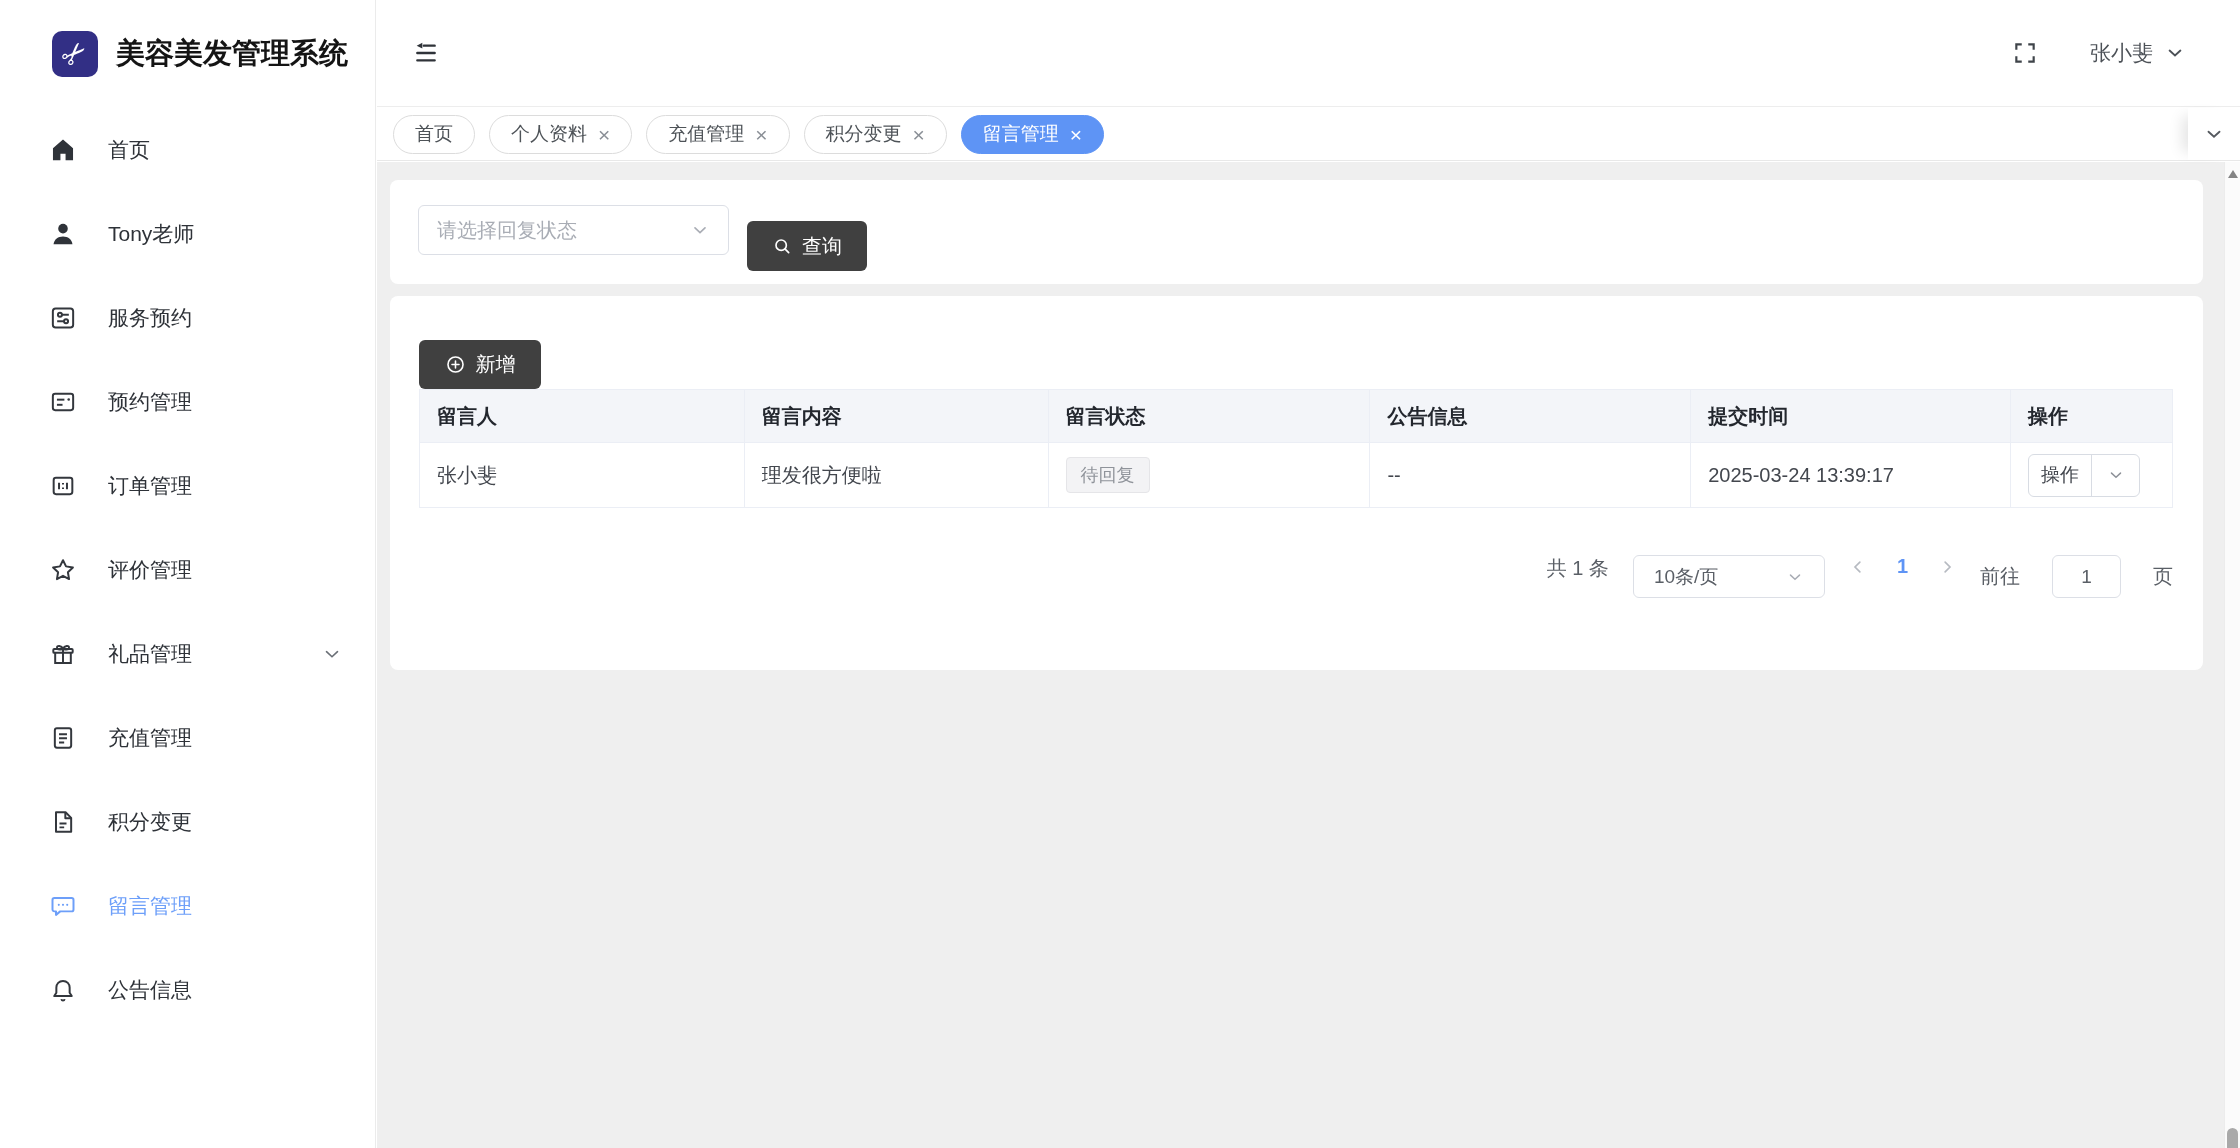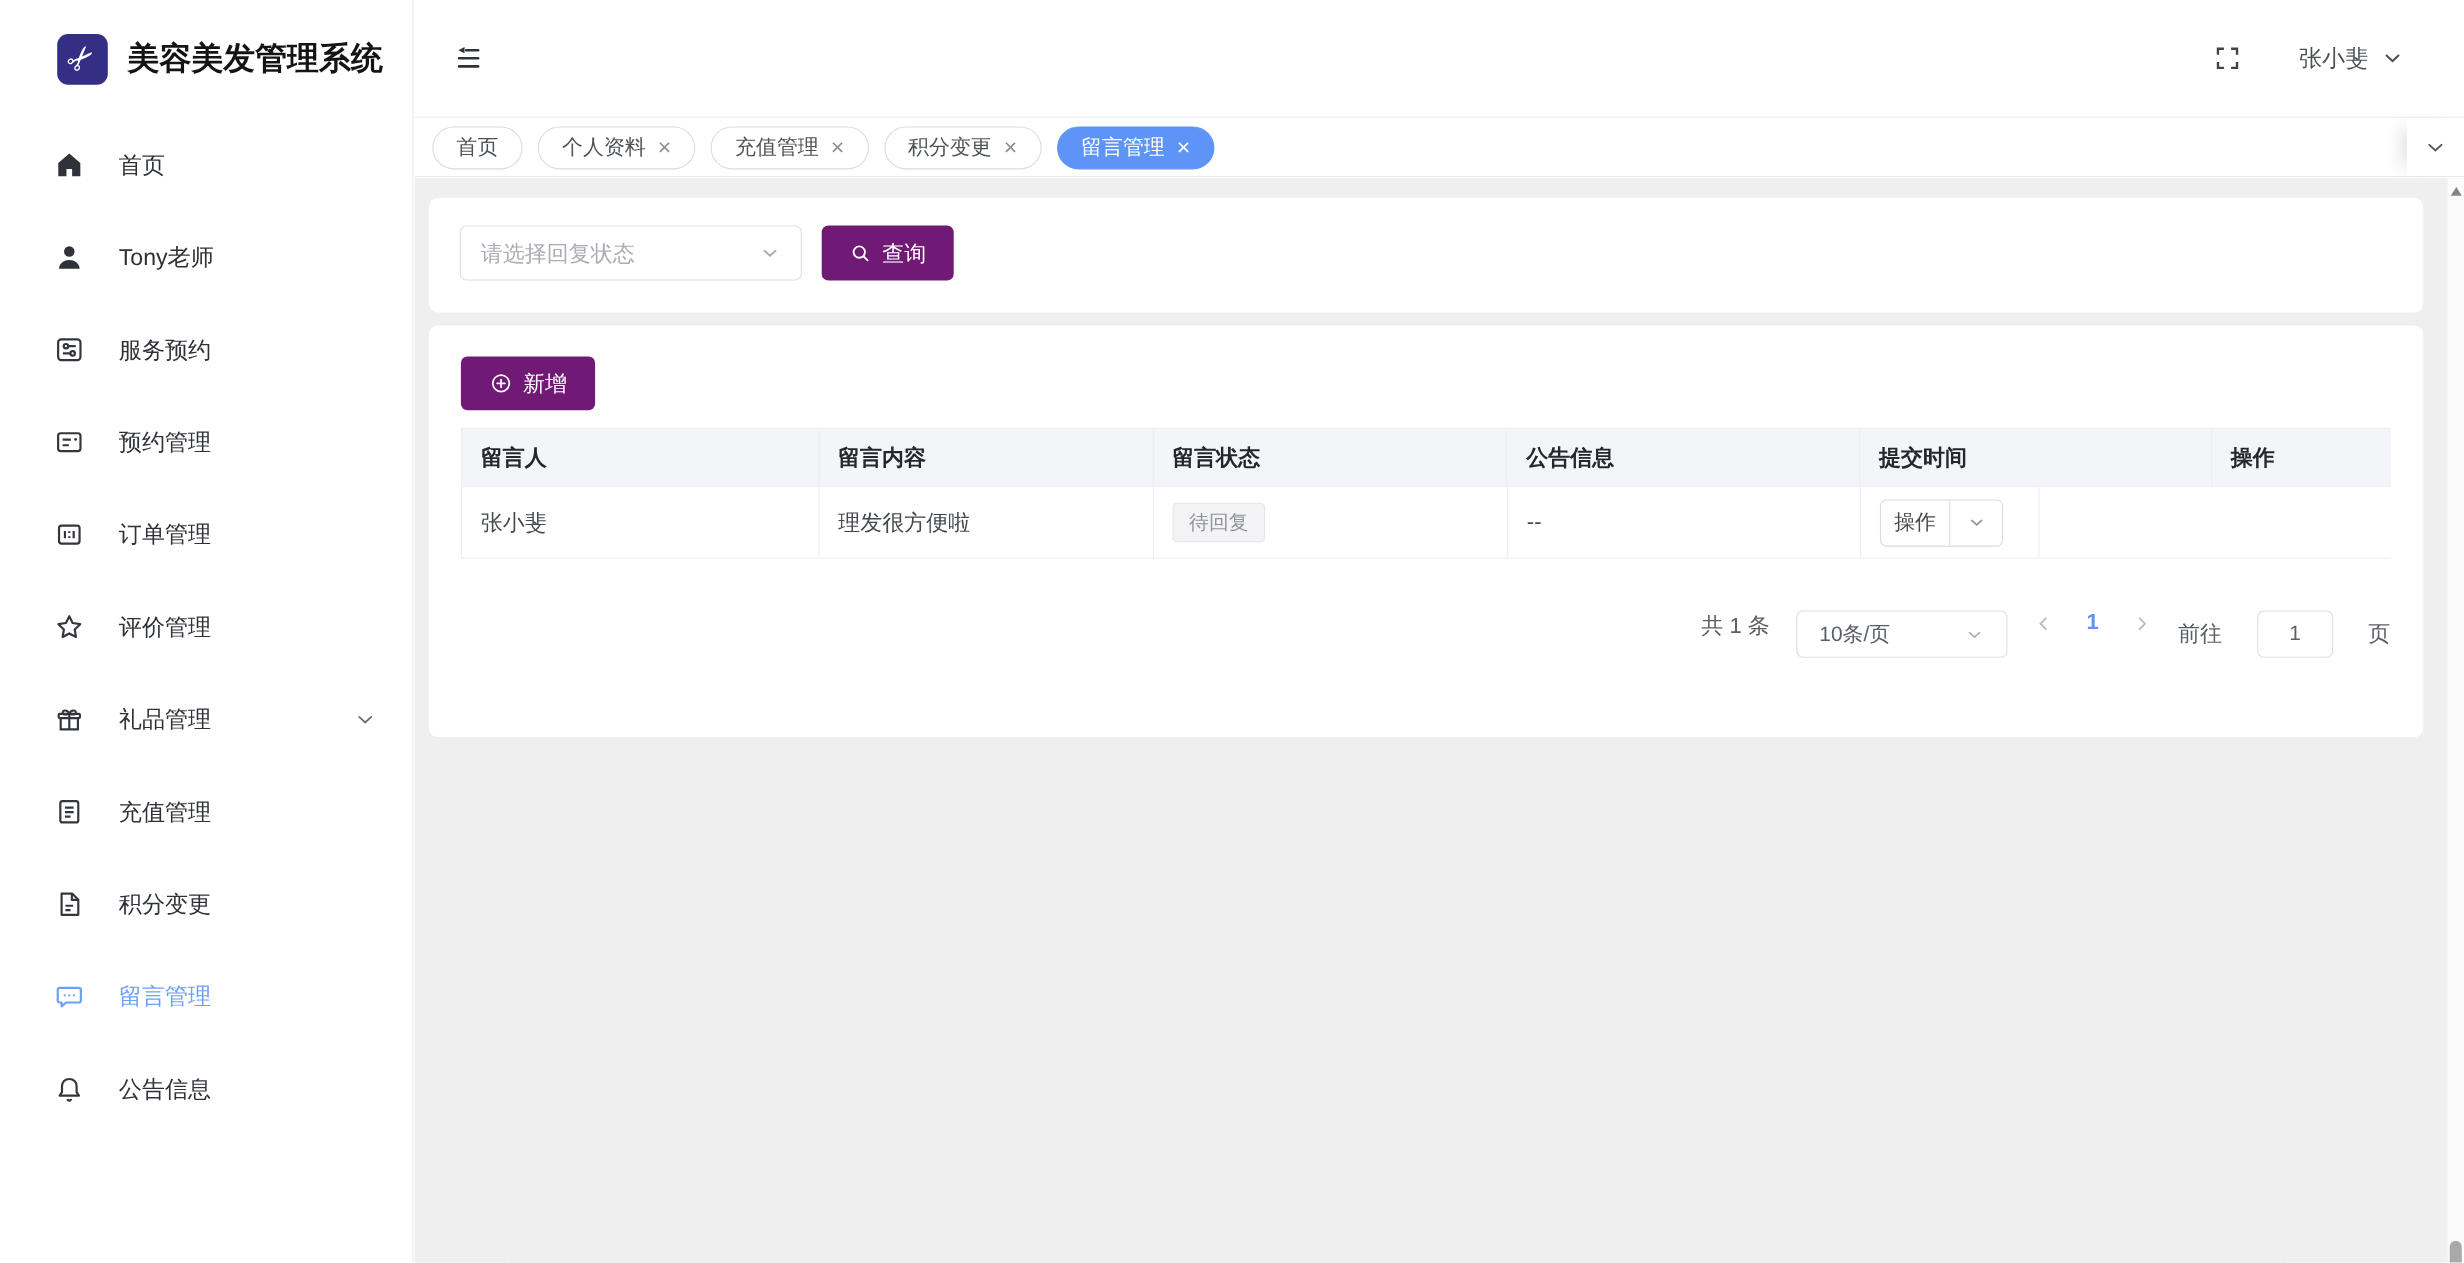--- a/index.html
+++ b/index.html
@@ -36,21 +36,21 @@
 
   
   .content { position:absolute; left:377px; top:162px; width:1847px; bottom:0; background:#efefef; }
   .card { position:absolute; left:13px; width:1813px; background:#fff; border-radius:8px; }
   .card-filter { top:18px; height:104px; }
   .card-table { top:134px; height:374px; }
 
   .select { border:1px solid #dcdfe6; border-radius:6px; background:#fff; display:flex; align-items:center; justify-content:space-between; cursor:pointer; }
   .filter-select { position:absolute; left:28px; top:25px; width:311px; height:50px; padding:0 18px; }
   .placeholder { color:#a9adb5; font-size:20px; }
-  .btn-primary { background:#701a75; color:#fff; border:none; border-radius:6px; display:flex; align-items:center; justify-content:center; gap:10px; font-size:20px; cursor:pointer; font-family:inherit; }
+  .btn-primary { background:#404040; color:#fff; border:none; border-radius:6px; display:flex; align-items:center; justify-content:center; gap:10px; font-size:20px; cursor:pointer; font-family:inherit;margin-top:16px; }
   .btn-query { position:absolute; left:357px; top:25px; width:120px; height:50px; }
   .btn-add { position:absolute; left:29px; top:28px; width:122px; height:49px; }
 
   .table { position:absolute; left:29px; top:93px; width:1754px; border-left:1px solid #ebeef5; }
   .thead { display:flex; height:54px; background:#f3f5f9; border-top:1px solid #ebeef5; border-bottom:1px solid #ebeef5; }
   .trow { display:flex; height:65px; background:#fff; border-bottom:1px solid #ebeef5; }
   .hcell { display:flex; align-items:center; padding-left:17px; font-size:20px; font-weight:700; color:#23272e; border-right:1px solid #ebeef5; }
   .tcell { display:flex; align-items:center; padding-left:17px; font-size:20px; color:#43474e; border-right:1px solid #ebeef5; }
   .c0{width:325px;} .c1{width:304px;} .c2{width:322px;} .c3{width:321px;} .c4{width:320px;} .c5{width:162px; flex:none;}
 
@@ -303,20 +303,21 @@
           <div class="hcell c4">提交时间</div>
           <div class="hcell c5">操作</div>
         </div>
         <div class="trow">
           <div class="tcell c0">张小斐</div>
           <div class="tcell c1">理发很方便啦</div>
           <div class="tcell c2">
             <span class="tag-info">待回复</span>
           </div>
           <div class="tcell c3">--</div>
+          <div class="tcell c4">2025-03-24 13:39:17</div>
           <div class="tcell c5">
             <div class="split-btn">
               <span class="split-main">操作</span>
               <span class="split-caret">
                 <svg width="18" height="18" viewBox="0 0 24 24" fill="none" stroke="#8f939a" stroke-width="2" stroke-linecap="round">
                     <path d="M6 9.5l6 5.5 6-5.5"></path>
                   </svg>
               </span>
             </div>
           </div>

